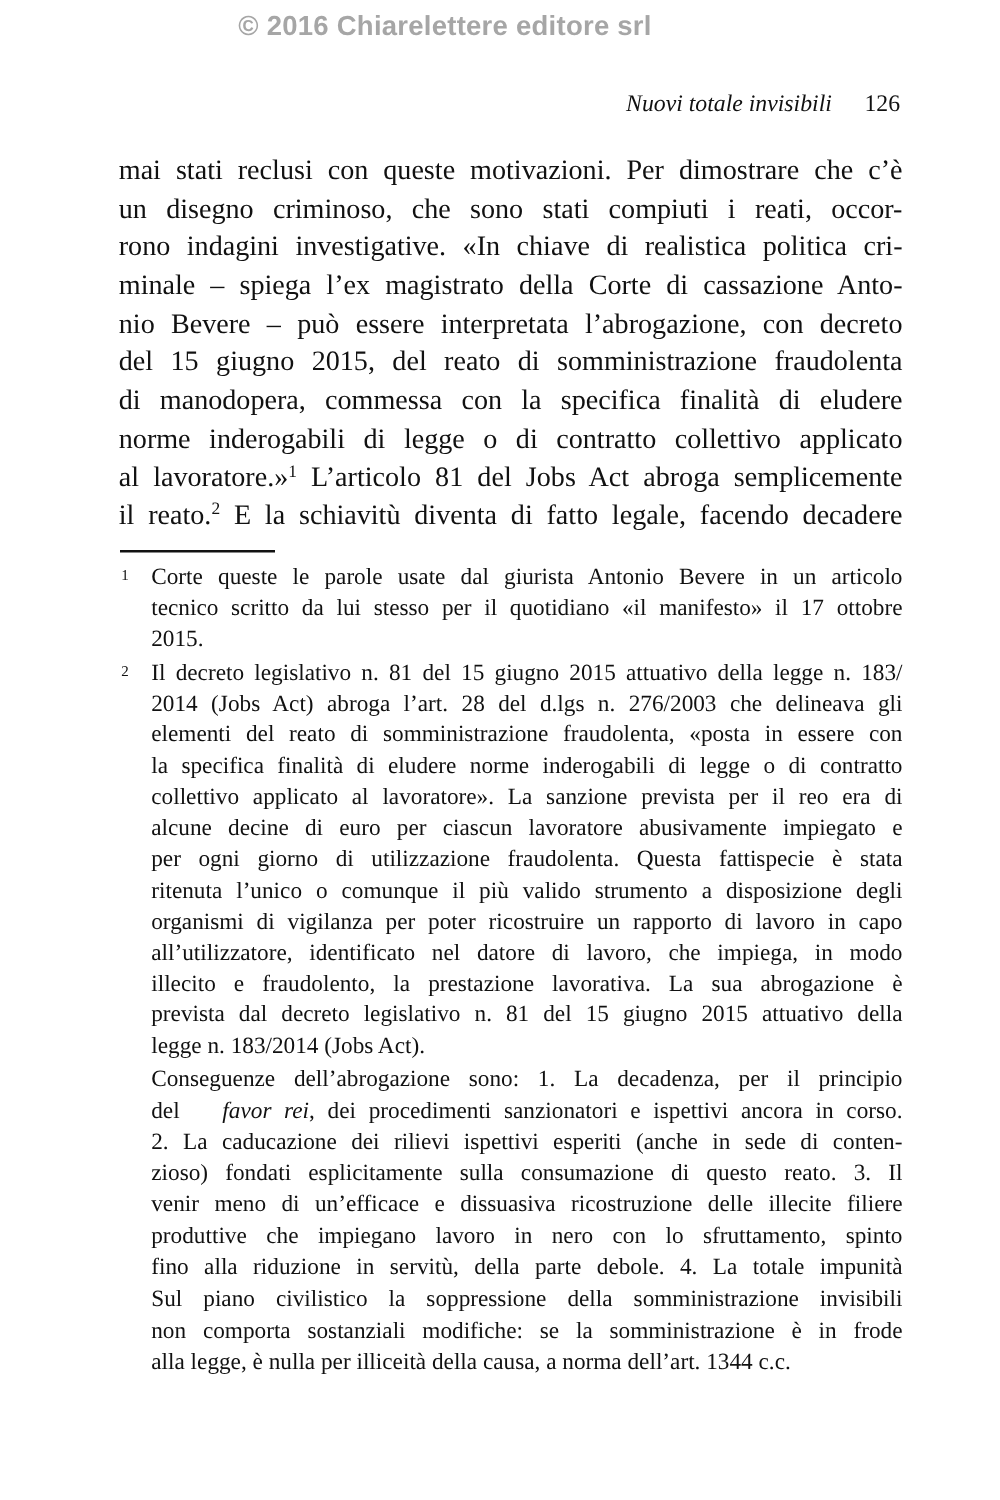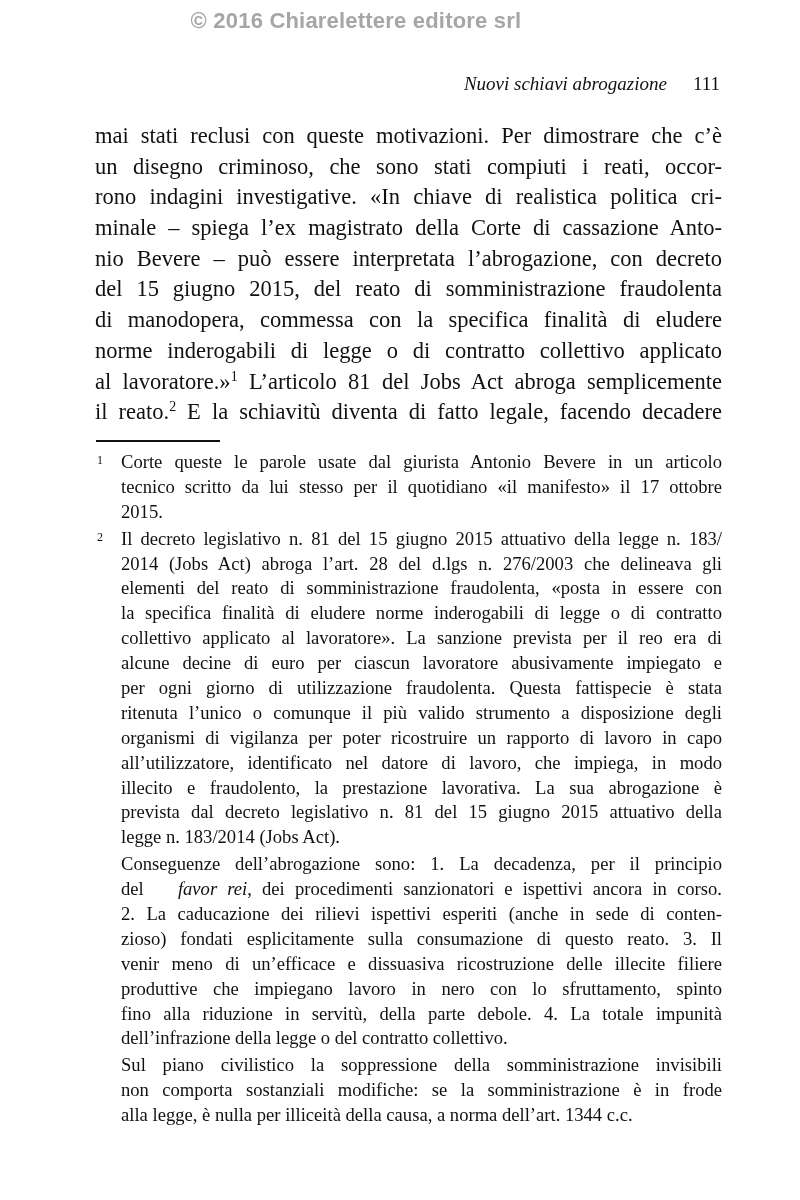--- a/index.html
+++ b/index.html
@@ -109,21 +109,21 @@
     margin-top: 2px;
   }
   em { font-style: italic; margin-left: 24px; }
 </style>
 </head>
 <body>
 
 <div class="watermark">© 2016 Chiarelettere editore srl</div>
 
 <div class="running-head">
-  <span class="rh-title">Nuovi schiavi abrogazione</span><span class="rh-page">111</span>
+  <span class="rh-title">Nuovi totale invisibili</span><span class="rh-page">126</span>
 </div>
 
 <div class="main-text">
   <span class="line">mai stati reclusi con queste motivazioni. Per dimostrare che c’è</span>
   <span class="line">un disegno criminoso, che sono stati compiuti i reati, occor-</span>
   <span class="line">rono indagini investigative. «In chiave di realistica politica cri-</span>
   <span class="line">minale – spiega l’ex magistrato della Corte di cassazione Anto-</span>
   <span class="line">nio Bevere – può essere interpretata l’abrogazione, con decreto</span>
   <span class="line">del 15 giugno 2015, del reato di somministrazione fraudolenta</span>
   <span class="line">di manodopera, commessa con la specifica finalità di eludere</span>
@@ -161,21 +161,20 @@
         <span class="fn-line last">legge n. 183/2014 (Jobs Act).</span>
       </div>
       <div class="fn-paragraph fn-para">
         <span class="fn-line">Conseguenze dell’abrogazione sono: 1. La decadenza, per il principio</span>
         <span class="fn-line"><span>del </span><em>favor rei</em><span>, dei procedimenti sanzionatori e ispettivi ancora in corso.</span></span>
         <span class="fn-line">2. La caducazione dei rilievi ispettivi esperiti (anche in sede di conten-</span>
         <span class="fn-line">zioso) fondati esplicitamente sulla consumazione di questo reato. 3. Il</span>
         <span class="fn-line">venir meno di un’efficace e dissuasiva ricostruzione delle illecite filiere</span>
         <span class="fn-line">produttive che impiegano lavoro in nero con lo sfruttamento, spinto</span>
         <span class="fn-line">fino alla riduzione in servitù, della parte debole. 4. La totale impunità</span>
-        <span class="fn-line last">dell’infrazione della legge o del contratto collettivo.</span>
       </div>
       <div class="fn-paragraph fn-para">
         <span class="fn-line">Sul piano civilistico la soppressione della somministrazione invisibili</span>
         <span class="fn-line">non comporta sostanziali modifiche: se la somministrazione è in frode</span>
         <span class="fn-line last">alla legge, è nulla per illiceità della causa, a norma dell’art. 1344 c.c.</span>
       </div>
     </div>
   </div>
 
 </body></html>

